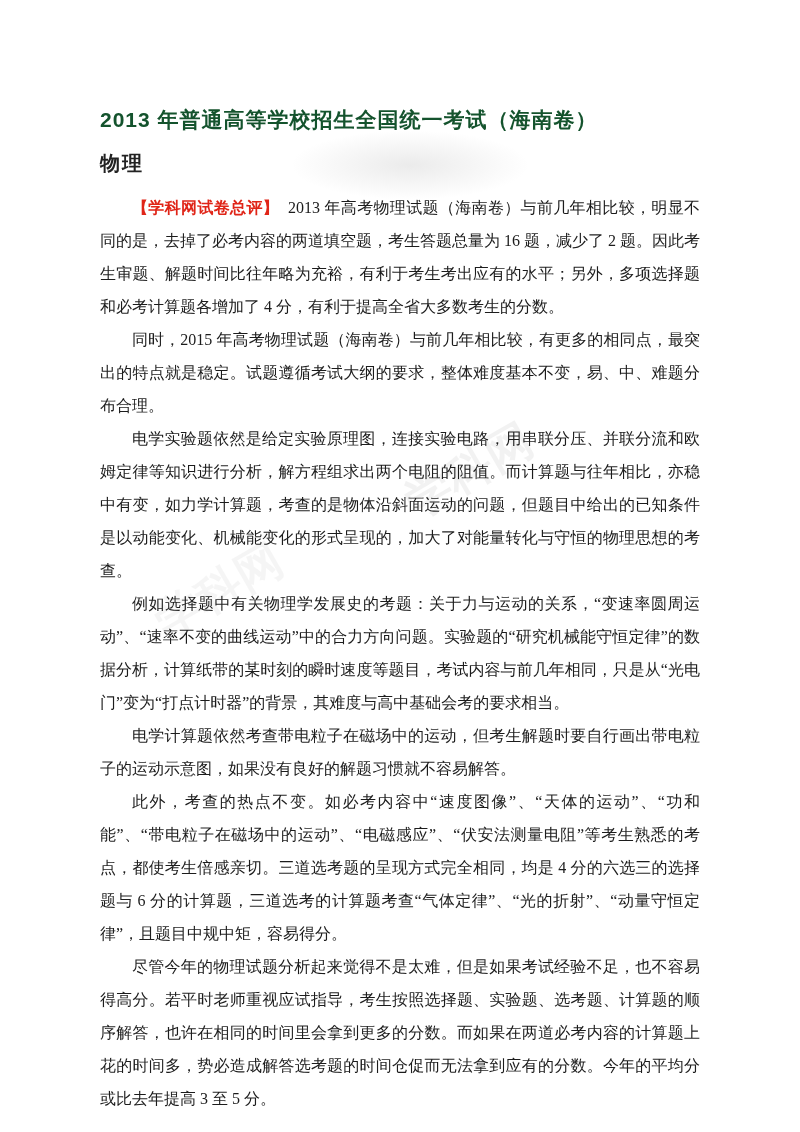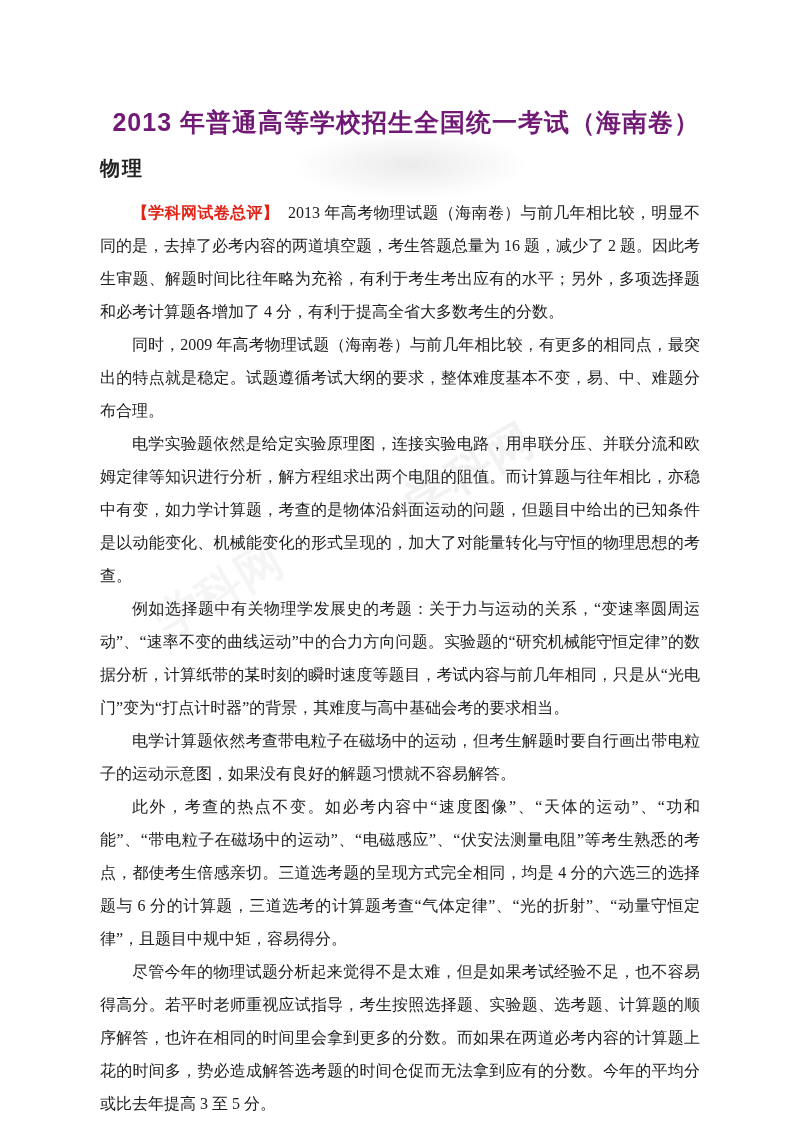--- a/index.html
+++ b/index.html
@@ -11,24 +11,24 @@
     overflow: hidden;
     font-family: "Liberation Serif", "DejaVu Serif", serif;
   }
   .content {
     position: absolute;
     left: 100px;
     right: 100px;
     top: 106px;
   }
   .doc-title {
-    font-size: 25px;
+    font-size: 21px;
     font-weight: bold;
-    text-align: right;
-    color: #701a75;
+    text-align: left;
+    color: #14532d;
     margin: 0 0 16px 0;
     letter-spacing: 1px;
     font-family: "Liberation Sans", "DejaVu Sans", sans-serif;
   }
   .doc-subtitle {
     font-size: 20px;
     font-weight: bold;
     text-align: left;
     color: #222222;
     margin: 0 0 14px 0;
@@ -98,21 +98,21 @@
   <div class="watermark wm-2">学科网</div>
 
   <div class="content">
 
     <h1 class="doc-title">2013 年普通高等学校招生全国统一考试（海南卷）</h1>
 
     <h2 class="doc-subtitle">物理</h2>
 
     <p class="body-text"><span class="review-label">【学科网试卷总评】</span><span>2013 年高考物理试题（海南卷）与前几年相比较，明显不同的是，去掉了必考内容的两道填空题，考生答题总量为 16 题，减少了 2 题。因此考生审题、解题时间比往年略为充裕，有利于考生考出应有的水平；另外，多项选择题和必考计算题各增加了 4 分，有利于提高全省大多数考生的分数。</span></p>
 
-    <p class="body-text">同时，2009 年高考物理试题（海南卷）与前几年相比较，有更多的相同点，最突出的特点就是稳定。试题遵循考试大纲的要求，整体难度基本不变，易、中、难题分布合理。</p>
+    <p class="body-text">同时，2015 年高考物理试题（海南卷）与前几年相比较，有更多的相同点，最突出的特点就是稳定。试题遵循考试大纲的要求，整体难度基本不变，易、中、难题分布合理。</p>
     <p class="body-text">电学实验题依然是给定实验原理图，连接实验电路，用串联分压、并联分流和欧姆定律等知识进行分析，解方程组求出两个电阻的阻值。而计算题与往年相比，亦稳中有变，如力学计算题，考查的是物体沿斜面运动的问题，但题目中给出的已知条件是以动能变化、机械能变化的形式呈现的，加大了对能量转化与守恒的物理思想的考查。</p>
     <p class="body-text">例如选择题中有关物理学发展史的考题：关于力与运动的关系，“变速率圆周运动”、“速率不变的曲线运动”中的合力方向问题。实验题的“研究机械能守恒定律”的数据分析，计算纸带的某时刻的瞬时速度等题目，考试内容与前几年相同，只是从“光电门”变为“打点计时器”的背景，其难度与高中基础会考的要求相当。</p>
     <p class="body-text">电学计算题依然考查带电粒子在磁场中的运动，但考生解题时要自行画出带电粒子的运动示意图，如果没有良好的解题习惯就不容易解答。</p>
     <p class="body-text">此外，考查的热点不变。如必考内容中“速度图像”、“天体的运动”、“功和能”、“带电粒子在磁场中的运动”、“电磁感应”、“伏安法测量电阻”等考生熟悉的考点，都使考生倍感亲切。三道选考题的呈现方式完全相同，均是 4 分的六选三的选择题与 6 分的计算题，三道选考的计算题考查“气体定律”、“光的折射”、“动量守恒定律”，且题目中规中矩，容易得分。</p>
     <p class="body-text">尽管今年的物理试题分析起来觉得不是太难，但是如果考试经验不足，也不容易得高分。若平时老师重视应试指导，考生按照选择题、实验题、选考题、计算题的顺序解答，也许在相同的时间里会拿到更多的分数。而如果在两道必考内容的计算题上花的时间多，势必造成解答选考题的时间仓促而无法拿到应有的分数。今年的平均分或比去年提高 3 至 5 分。</p>
 
   </div>
 
 
 </div>

